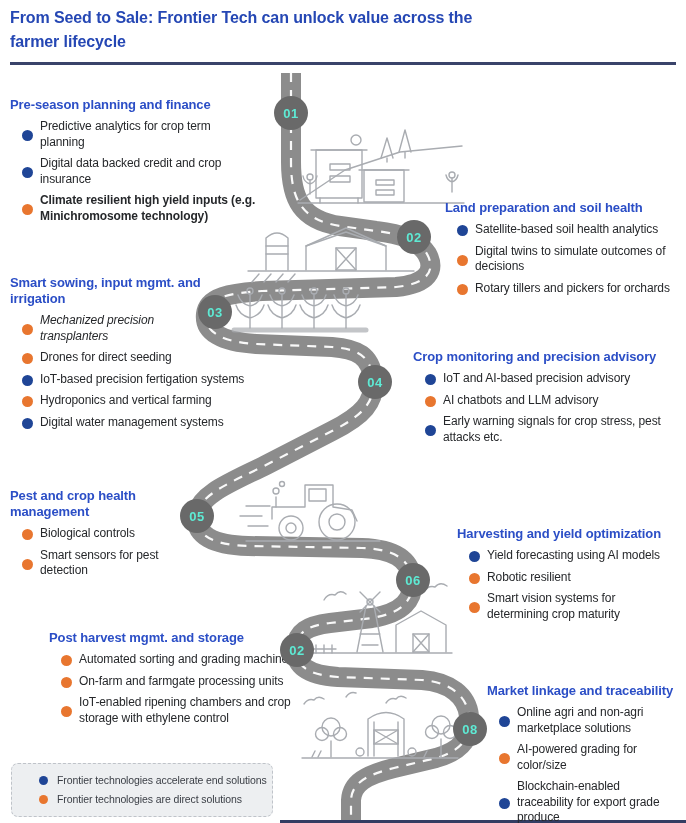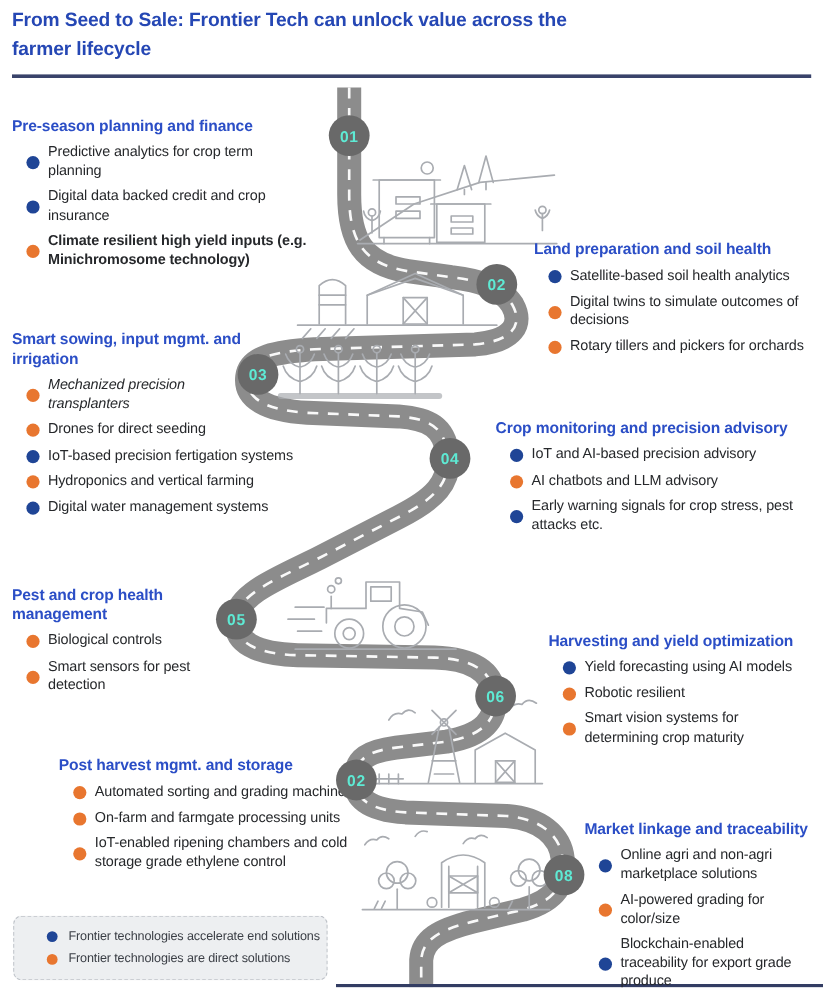--- a/index.html
+++ b/index.html
@@ -312,21 +312,21 @@
           <li>
             <span class="dot direct"></span>
             <span class="item-text">Automated sorting and grading machines</span>
           </li>
           <li>
             <span class="dot direct"></span>
             <span class="item-text">On-farm and farmgate processing units</span>
           </li>
           <li>
             <span class="dot direct"></span>
-            <span class="item-text" style="max-width: 235px;">IoT-enabled ripening chambers and cold storage grade ethylene control</span>
+            <span class="item-text" style="max-width: 235px;">IoT-enabled ripening chambers and crop storage with ethylene control</span>
           </li>
         </ul>
       </div>
       <div class="section" style="left: 487px; top: 683px; width: 195px;">
         <h3 style="max-width: 205px;">Market linkage and traceability</h3>
         <ul class="items">
           <li>
             <span class="dot accelerate"></span>
             <span class="item-text" style="max-width: 150px;">Online agri and non-agri marketplace solutions</span>
           </li>

